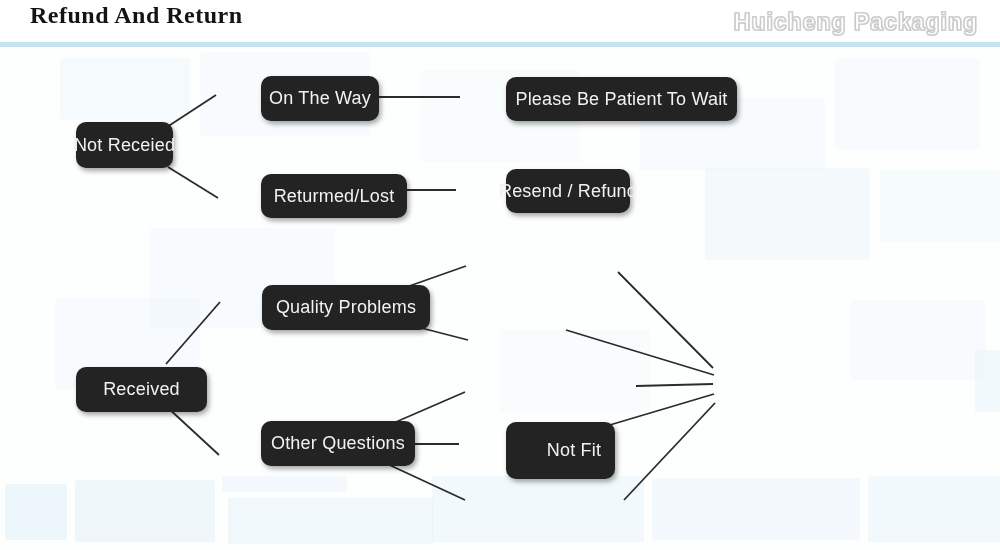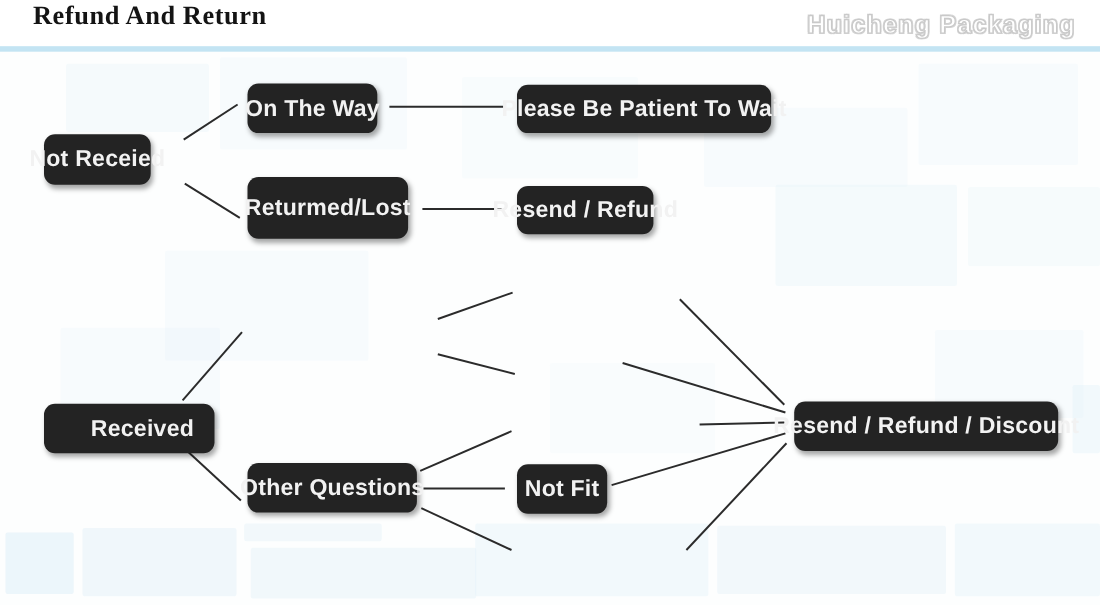--- a/index.html
+++ b/index.html
@@ -32,22 +32,23 @@
   
   .tile{position:absolute;background:#dceef7;border-radius:2px;z-index:0;}
   
   .edges{position:absolute;left:0;top:0;z-index:1;}
   .nodes{position:absolute;left:0;top:0;width:1000px;height:550px;z-index:2;pointer-events:none;}
   .node{
     position:absolute;display:flex;align-items:center;justify-content:center;
     background:var(--node-bg,#232323);
     color:var(--node-fg,#f2f2f2);
     border-radius:10px;
-    font-size:21px;font-weight:700;letter-spacing:.2px;white-space:nowrap;
+    font-size:18px;font-weight:400;letter-spacing:.2px;white-space:nowrap;
     box-shadow:2px 3px 5px rgba(0,0,0,.35);
+    margin-left:36px;
   }
 </style>
 </head>
 <body>
 
 <div>
   <div class="tile" style="left:60px;top:58px;width:130px;height:62px;opacity:.22"></div>
   <div class="tile" style="left:200px;top:52px;width:170px;height:84px;opacity:.16"></div>
   <div class="tile" style="left:420px;top:70px;width:160px;height:92px;opacity:.14"></div>
   <div class="tile" style="left:640px;top:98px;width:185px;height:72px;opacity:.18"></div>
@@ -84,25 +85,25 @@
     <line x1="566" y1="330" x2="714" y2="375" stroke="#2b2b2b" stroke-width="1.8"></line>
     <line x1="636" y1="386" x2="713" y2="384" stroke="#2b2b2b" stroke-width="1.8"></line>
     <line x1="556" y1="441" x2="714" y2="394" stroke="#2b2b2b" stroke-width="1.8"></line>
     <line x1="624" y1="500" x2="715" y2="403" stroke="#2b2b2b" stroke-width="1.8"></line>
   </svg>
 
 <div class="nodes">
     <div class="node" style="left: 40px; top: 122px; width: 97px; height: 46px;">Not Receied</div>
     <div class="node" style="left: 225px; top: 76px; width: 118px; height: 45px;">On The Way</div>
     <div class="node" style="left: 470px; top: 77px; width: 231px; height: 44px;">Please Be Patient To Wait</div>
-    <div class="node" style="left: 225px; top: 161px; width: 146px; height: 56px;">Returmed/Lost</div>
+    <div class="node" style="left: 225px; top: 174px; width: 146px; height: 44px;">Returmed/Lost</div>
     <div class="node" style="left: 470px; top: 169px; width: 124px; height: 44px;">Resend / Refund</div>
-    <div class="node" style="left: 40px; top: 367px; width: 131px; height: 45px; padding-left: 24px;">Received</div>
+    <div class="node" style="left: 226px; top: 285px; width: 168px; height: 45px;">Quality Problems</div>
+    <div class="node" style="left: 40px; top: 367px; width: 131px; height: 45px;">Received</div>
     <div class="node" style="left: 225px; top: 421px; width: 154px; height: 45px;">Other Questions</div>
-    <div class="node" style="left: 470px; top: 422px; width: 82px; height: 45px;">Not Fit</div>
-    <div class="node" style="left: 722px; top: 365px; width: 240px; height: 45px;">Resend / Refund / Discount</div>
+    <div class="node" style="left: 470px; top: 422px; width: 82px; height: 57px; padding-left: 27px;">Not Fit</div>
   </div>
 
 <div class="header">
   <div class="page-title">Refund And Return</div>
   <div class="brand">Huicheng Packaging</div>
 </div>
 <div class="header-underline" style="background: rgb(195, 228, 243);"></div>
 
 </body></html>

